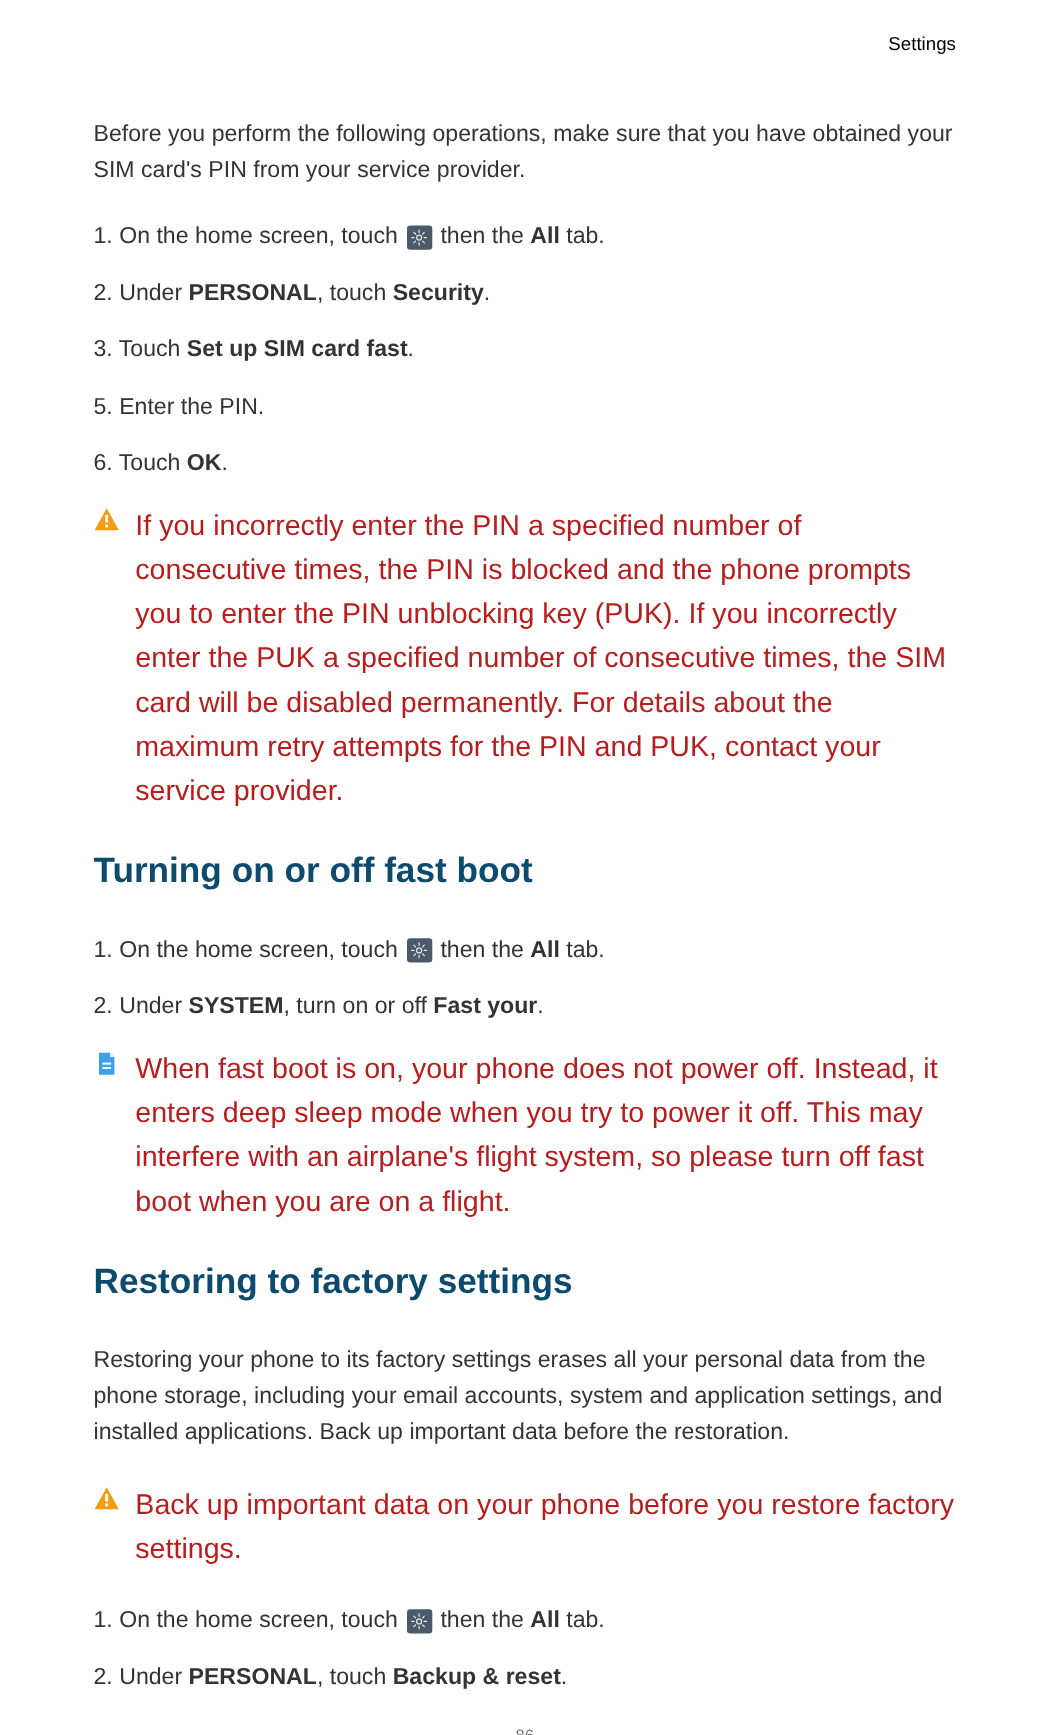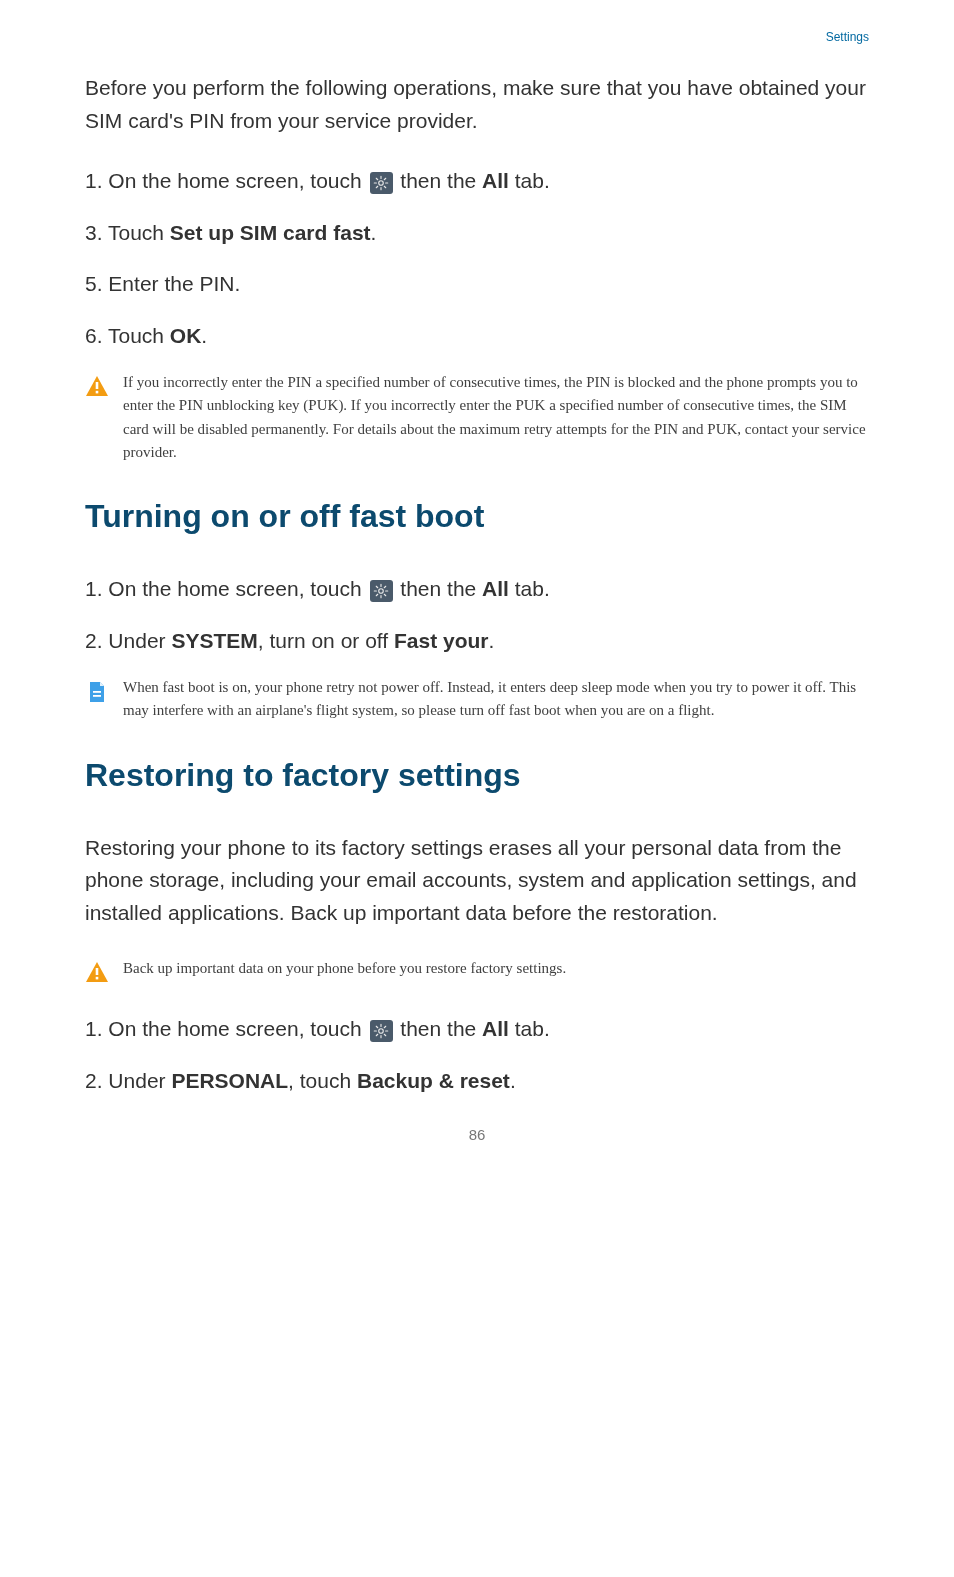--- a/index.html
+++ b/index.html
@@ -8,23 +8,23 @@
       background: #fff;
       width: 954px;
       margin: 0 auto;
       color: #333;
     }
     .page {
       padding: 30px 85px 40px 85px;
     }
     .header-label {
       text-align: right;
-      color: #0369a1;
-      font-size: 12px;
-      margin-bottom: 28px;
+      color: #000000;
+      font-size: 17px;
+      margin-bottom: 56px;
     }
     .intro-text {
       font-size: 21px;
       color: #333;
       line-height: 1.55;
       margin-bottom: 28px;
     }
     .step-list {
       margin-bottom: 18px;
     }
@@ -60,25 +60,24 @@
       gap: 14px;
       margin-bottom: 30px;
     }
     .note-icon {
       width: 24px;
       height: 22px;
       flex: 0 0 24px;
       margin-top: 4px;
     }
     .note-text {
-      font-size: 15px;
-      color: #404040;
+      font-size: 26px;
+      color: #b91c1c;
       line-height: 1.55;
       flex: 1;
-      font-family: Liberation Serif, serif;
     }
     .section-heading {
       font-size: 32px;
       font-weight: 700;
       color: #0c4a6e;
       margin-top: 34px;
       margin-bottom: 38px;
     }
     .page-number {
       text-align: center;
@@ -95,20 +94,23 @@
   <div class="header-label">Settings</div>
 
   <p class="intro-text">Before you perform the following operations, make sure that you have obtained your SIM card's PIN from your service provider.</p>
 
   <div class="step-list">
     <p class="step">
       <span class="num">1. </span><span>On the home screen, touch </span><span class="settings-icon"><svg viewBox="0 0 24 24" fill="none">
             <circle cx="12" cy="12" r="3.2" stroke="#e8e8e8" stroke-width="1.6"></circle>
             <path d="M12 2.5v3M12 18.5v3M21.5 12h-3M5.5 12h-3M18.7 5.3l-2.1 2.1M7.4 16.6l-2.1 2.1M18.7 18.7l-2.1-2.1M7.4 7.4 5.3 5.3" stroke="#e8e8e8" stroke-width="1.6" stroke-linecap="round"></path>
           </svg></span><span> then the </span><b>All</b><span> tab.</span>
+    </p>
+    <p class="step">
+      <span class="num">2. </span><span>Under </span><b>PERSONAL</b><span>, touch </span><b>Security</b><span>.</span>
     </p>
     <p class="step">
       <span class="num">3. </span><span>Touch </span><b>Set up SIM card fast</b><span>.</span>
     </p>
     <p class="step">
       <span class="num">5. </span><span>Enter the PIN.</span>
     </p>
     <p class="step">
       <span class="num">6. </span><span>Touch </span><b>OK</b><span>.</span>
     </p>
@@ -141,21 +143,21 @@
 
   <div class="note-block">
     <div class="note-icon">
       <svg viewBox="0 0 24 24">
           <path d="M5 2 h10 l4 4 v16 h-14 z" fill="#3ea0e8"></path>
           <path d="M15 2 v4 h4" fill="#fff" opacity="0.85"></path>
           <rect x="8" y="11" width="8" height="1.8" fill="#fff"></rect>
           <rect x="8" y="15" width="8" height="1.8" fill="#fff"></rect>
         </svg>
     </div>
-    <div class="note-text">When fast boot is on, your phone retry not power off. Instead, it enters deep sleep mode when you try to power it off. This may interfere with an airplane's flight system, so please turn off fast boot when you are on a flight.</div>
+    <div class="note-text">When fast boot is on, your phone does not power off. Instead, it enters deep sleep mode when you try to power it off. This may interfere with an airplane's flight system, so please turn off fast boot when you are on a flight.</div>
   </div>
 
   <h2 class="section-heading">Restoring to factory settings</h2>
 
   <p class="intro-text">Restoring your phone to its factory settings erases all your personal data from the phone storage, including your email accounts, system and application settings, and installed applications. Back up important data before the restoration.</p>
 
   <div class="note-block">
     <div class="note-icon">
       <svg viewBox="0 0 24 22">
           <path d="M12 1 L23 21 L1 21 Z" fill="#f39c12"></path>

